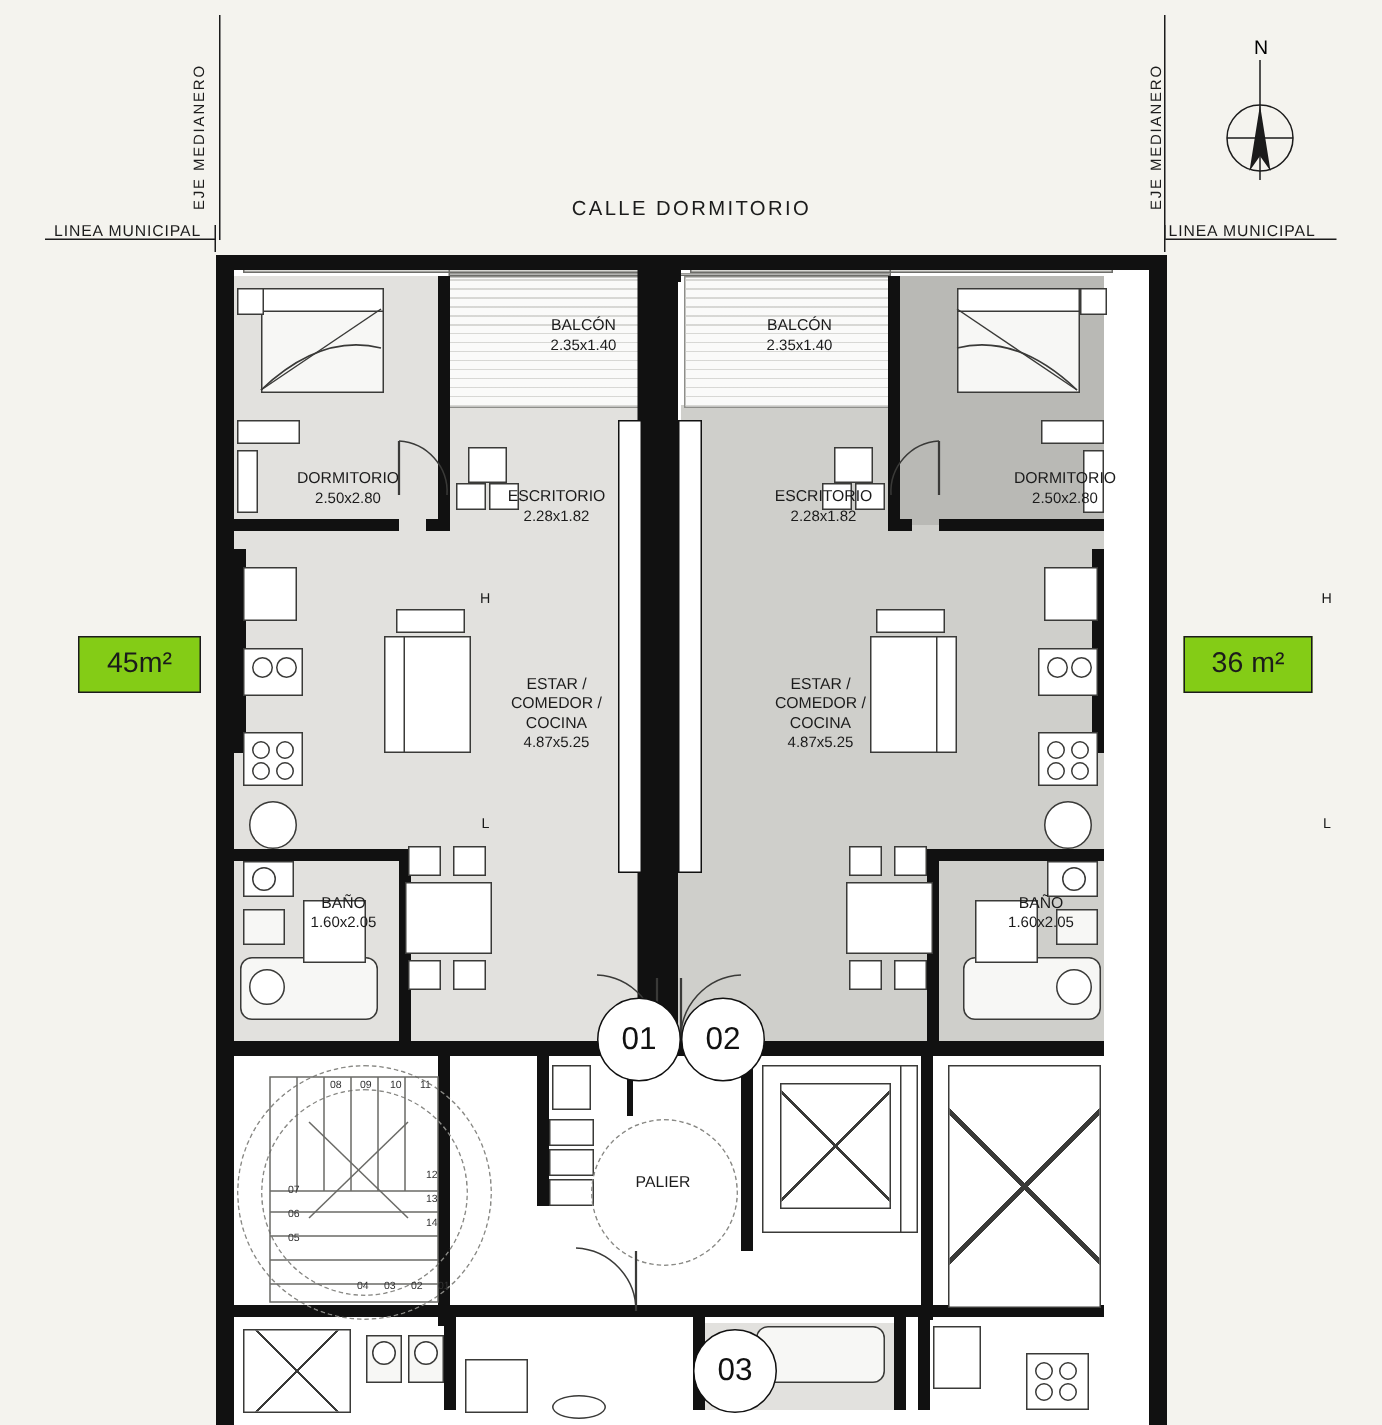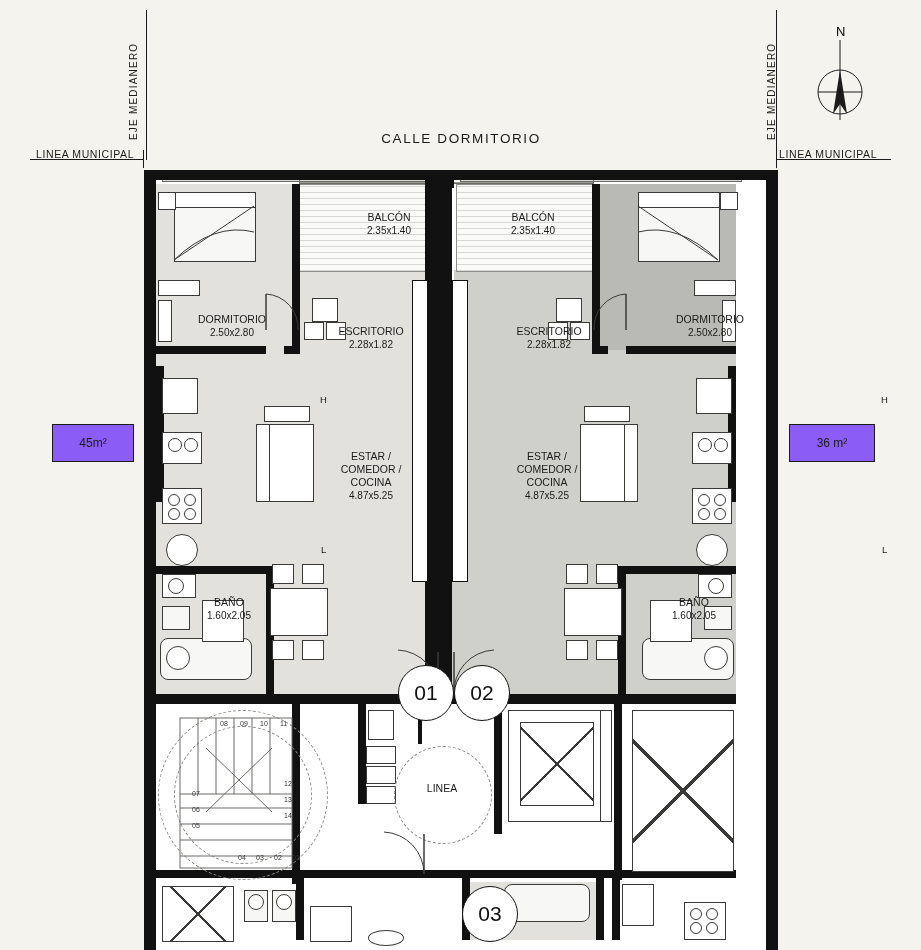--- a/index.html
+++ b/index.html
@@ -21,22 +21,22 @@
   .lm-line-r{position:absolute;top:159px;left:777px;width:114px;height:1px;background:#1b1b1b;}
   .tickL{position:absolute;top:150px;left:143px;width:1px;height:18px;background:#1b1b1b;}
   .tickR{position:absolute;top:150px;left:776px;width:1px;height:18px;background:#1b1b1b;}
 
   .eje{font-size:10px;letter-spacing:1.2px;}
   .eje-l{top:22px;left:128px;height:118px;}
   .eje-r{top:22px;left:766px;height:118px;}
   .eje-line-l{position:absolute;top:10px;left:146px;width:1px;height:150px;background:#1b1b1b;}
   .eje-line-r{position:absolute;top:10px;left:776px;width:1px;height:150px;background:#1b1b1b;}
 
-  .areabox{position:absolute;border:1.4px solid #1b1b1b;background:#8b5cf6;
-           font-size:12px;color:#1b1b1b;display:flex;align-items:center;justify-content:center;}
+  .areabox{position:absolute;border:1.4px solid #1b1b1b;background:#84cc16;
+           font-size:19px;color:#1b1b1b;display:flex;align-items:center;justify-content:center;}
   .areabox.l{top:424px;left:52px;width:80px;height:36px;}
   .areabox.r{top:424px;left:789px;width:84px;height:36px;}
 
   
   .north{position:absolute;top:24px;left:800px;width:84px;height:100px;}
   .north .nletter{position:absolute;top:0;left:36px;font-size:13px;}
 
   
   .shell{position:absolute;top:170px;left:144px;width:634px;height:780px;background:#ffffff;}
   .wall{position:absolute;background:#111;}
@@ -323,21 +323,21 @@
     <div class="tiny" style="position:absolute;top:684px;left:112px;">03</div>
     <div class="tiny" style="position:absolute;top:684px;left:130px;">02</div>
     <div class="tiny" style="position:absolute;top:684px;left:148px;">01</div>
 
     <div class="fur" style="top:540px;left:224px;width:24px;height:28px;"></div>
     <div class="fur" style="top:576px;left:222px;width:28px;height:16px;"></div>
     <div class="fur" style="top:596px;left:222px;width:28px;height:16px;"></div>
     <div class="fur" style="top:616px;left:222px;width:28px;height:16px;"></div>
 
     <div class="stair-circle" style="top:576px;left:250px;width:96px;height:96px;"></div>
-    <div class="roomlbl" style="top:612px;left:298px;">LINEA</div>
+    <div class="roomlbl" style="top:612px;left:298px;">PALIER</div>
     <svg style="position:absolute;top:660px;left:236px" width="48" height="46">
       <path d="M44 44 A42 42 0 0 0 4 2" fill="none" stroke="#3a3a38" stroke-width="1"></path>
       <line x1="44" y1="44" x2="44" y2="4" stroke="#3a3a38" stroke-width="1.5"></line>
     </svg>
 
     <div class="fur" style="top:540px;left:364px;width:100px;height:110px;"></div>
     <div class="hatchbox" style="top:552px;left:376px;width:72px;height:82px;"></div>
     <div class="fur" style="top:540px;left:456px;width:10px;height:110px;"></div>
 
     <div class="hatchbox" style="top:540px;left:488px;width:100px;height:160px;"></div>

